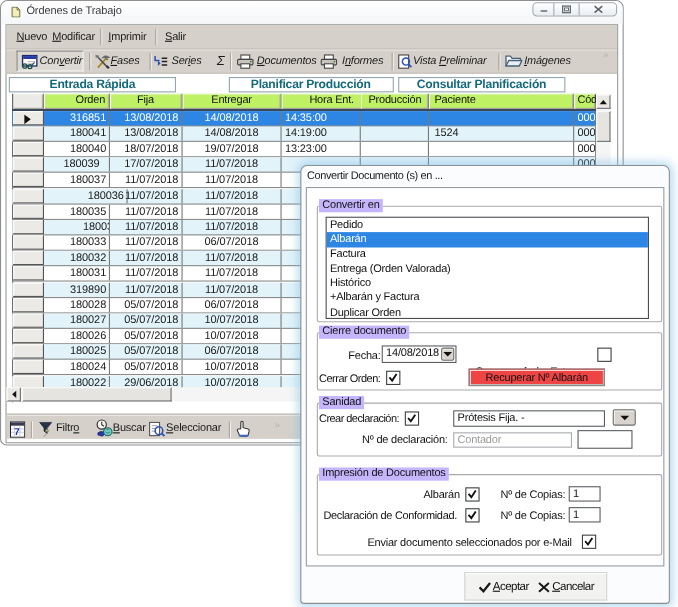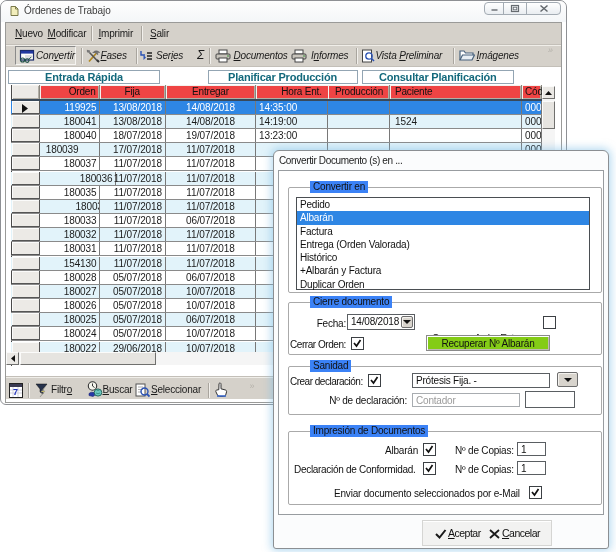--- a/index.html
+++ b/index.html
@@ -26,21 +26,21 @@
 .tsep{position:absolute;top:3px;height:16px;width:2px;border-left:1px solid #a9a59e;border-right:1px solid #f2f0ec;}
 .ticon{position:absolute;top:4px;}
 #convbtn{position:absolute;left:9px;top:1px;width:61px;height:19px;background:#dcd9d2;
  border:1px solid;border-color:#8a8a8a #f5f4f1 #f5f4f1 #8a8a8a;}
 #chev1{position:absolute;right:8px;top:0px;font-size:9px;color:#b5b2ab;}
 
 .hbtn{position:absolute;top:46.5px;height:14px;border:1px solid #93a5b3;background:#fff;
  color:#13697c;font-weight:bold;font-size:11px;letter-spacing:-0.2px;text-align:center;line-height:12.5px;}
 
 #grid{left:5px;top:62px;width:546px;height:281px;background:#fff;overflow:hidden;}
-.hdrcell{position:absolute;top:0;height:14px;background:#ef4444;font-size:10px;letter-spacing:-0.2px;line-height:14px;color:#111;
+.hdrcell{position:absolute;top:0;height:14px;background:#bef264;font-size:10px;letter-spacing:-0.2px;line-height:14px;color:#111;
  border-right:1px solid #8a867e;box-shadow:inset 1px 1px 0 #f4f2ee,inset -1px -1px 0 #b2aea5;}
 #hdrline{position:absolute;left:0;top:14px;width:531px;height:1.5px;background:#39495a;}
 .row{position:absolute;left:0;width:531px;height:14.06px;border-bottom:1px solid #8a8a8a;}
 .row .c{position:absolute;top:0;height:100%;font-size:10px;letter-spacing:-0.1px;line-height:13px;color:#1a1a1a;
  border-right:1px solid #787878;overflow:hidden;white-space:nowrap;}
 .rh{position:absolute;left:1px;top:0;width:27.5px;height:100%;background:#eceae6;
  border-right:1.3px solid #555;border-bottom:1px solid #555;box-shadow:inset 1px 1px 0 #fbfbfa;}
 .alt{background:#e2f3fa;}
 .sel{background:#2e86e4;}
 .sel .c{color:#fff;}
@@ -50,27 +50,27 @@
 
 #botbar{top:353px;height:23px;border-top:1px solid #c3bfb8;box-shadow:inset 0 1px 0 #f0eee9;}
 .bitem{position:absolute;top:7px;font-size:10px;letter-spacing:-0.2px;color:#1a1a1a;}
 
 #dlg{left:273px;top:150px;width:336px;height:399px;background:#fbfcfd;
  border:1px solid #8b8f93;border-radius:6px 6px 3px 3px;
  box-shadow:0 0 9px 2px rgba(125,190,230,.55);}
 #dlgtitle{left:5px;top:4px;font-size:10px;letter-spacing:-0.35px;color:#1c1c1c;}
 #dlgclient{left:4px;top:19px;width:326px;height:345px;border:1px solid #989ca0;background:#fff;}
 .grp{position:absolute;border:1px solid #aaaaaa;border-radius:2px;}
-.grplbl{position:absolute;top:-7px;left:21px;background:#3b82f6;padding:0 3px;font-size:10px;letter-spacing:-0.2px;color:#111;line-height:12px;}
+.grplbl{position:absolute;top:-7px;left:1px;background:#c4b5fd;padding:0 3px;font-size:10px;letter-spacing:-0.2px;color:#111;line-height:12px;}
 .lbl{position:absolute;font-size:10px;letter-spacing:-0.2px;color:#111;white-space:nowrap;}
 .tbox{position:absolute;background:#fff;border:1px solid #5a5e62;font-size:10px;letter-spacing:-0.2px;color:#111;
  line-height:13px;padding-left:3px;white-space:nowrap;overflow:hidden;}
 .cb0{position:absolute;width:13px;height:13px;background:#fff;border:1px solid #3c4044;}
 .cb0 svg{position:absolute;left:0px;top:0px;}
-.win-btn{position:absolute;background:#84cc16;border:1px solid #8a8a8a;
+.win-btn{position:absolute;background:#ef4444;border:1px solid #8a8a8a;
  box-shadow:inset 1px 1px 0 #ffffff,inset -1px -1px 0 #c0bdb6;
  font-size:10px;letter-spacing:-0.2px;color:#111;text-align:center;}
 .ddbtn{position:absolute;background:#d8d4cd;border:1px solid #6d6d6d;border-radius:2px;
  box-shadow:inset 1px 1px 0 #f4f2ee;display:flex;align-items:center;justify-content:center;}
 .tri-d{width:0;height:0;border-left:4px solid transparent;border-right:4px solid transparent;border-top:4px solid #111;}
 #lbox{position:absolute;left:17px;top:26px;width:294px;height:93px;border:1px solid #4a4e52;background:#fff;}
 #lbox .li{height:13.28px;font-size:10px;letter-spacing:-0.2px;line-height:13px;padding-left:3px;color:#111;}
 #lbox .lisel{background:#2e86e4;color:#fff;}
 #okbar{left:148px;top:369px;width:130px;height:26px;background:#f2f2f1;border:1px solid #d5d5d3;
  box-shadow:inset 0 1px 0 #fff;font-size:10.5px;letter-spacing:-0.5px;color:#111;}
@@ -187,21 +187,21 @@
         <div class="hdrcell" style="left:511px;width:20px;text-align:left;padding-left:3px;">Cód</div>
         <div class="hdrcell" style="left:1px;width:27.5px;background:#eceae6"></div>
         <div style="position:absolute;left:0;top:0;width:1.3px;height:281px;background:#4a4a4a"></div>
         <div id="hdrline"></div>
         <div class="row sel" style="top:15.70px">
           <div class="rh">
             <svg style="position:absolute;left:9.5px;top:3px" width="6" height="9">
               <path d="M0 0 L6 4.5 L0 9 z" fill="#111"></path>
             </svg>
           </div>
-          <div class="c" style="left:28.5px;width:60px;text-align:right;padding-right:2px;">119925</div>
+          <div class="c" style="left:28.5px;width:60px;text-align:right;padding-right:2px;">316851</div>
           <div class="c" style="left:88.5px;width:66.5px;text-align:right;padding-right:3px;">13/08/2018</div>
           <div class="c" style="left:155px;width:90px;text-align:center;">14/08/2018</div>
           <div class="c" style="left:245px;width:72px;text-align:left;padding-left:3px;">14:35:00</div>
           <div class="c" style="left:317px;width:62px;text-align:left;padding-left:4px;"></div>
           <div class="c" style="left:379px;width:132px;text-align:left;padding-left:5px;"></div>
           <div class="c" style="left:511px;width:20px;text-align:left;padding-left:3px;">000</div>
         </div>
         <div class="row alt" style="top:29.87px">
           <div class="rh"></div>
           <div class="c" style="left:28.5px;width:60px;text-align:right;padding-right:2px;">180041</div>
@@ -217,21 +217,21 @@
           <div class="c" style="left:28.5px;width:60px;text-align:right;padding-right:2px;">180040</div>
           <div class="c" style="left:88.5px;width:66.5px;text-align:right;padding-right:3px;">18/07/2018</div>
           <div class="c" style="left:155px;width:90px;text-align:center;">19/07/2018</div>
           <div class="c" style="left:245px;width:72px;text-align:left;padding-left:3px;">13:23:00</div>
           <div class="c" style="left:317px;width:62px;text-align:left;padding-left:4px;"></div>
           <div class="c" style="left:379px;width:132px;text-align:left;padding-left:5px;"></div>
           <div class="c" style="left:511px;width:20px;text-align:left;padding-left:3px;">000</div>
         </div>
         <div class="row alt" style="top:58.21px">
           <div class="rh"></div>
-          <div class="c" style="left:28.5px;width:60px;text-align:right;padding-right:20px;">180039</div>
+          <div class="c" style="left:28.5px;width:60px;text-align:right;padding-right:8px;">180039</div>
           <div class="c" style="left:88.5px;width:66.5px;text-align:right;padding-right:3px;">17/07/2018</div>
           <div class="c" style="left:155px;width:90px;text-align:center;">11/07/2018</div>
           <div class="c" style="left:245px;width:72px;text-align:left;padding-left:3px;"></div>
           <div class="c" style="left:317px;width:62px;text-align:left;padding-left:4px;"></div>
           <div class="c" style="left:379px;width:132px;text-align:left;padding-left:5px;"></div>
           <div class="c" style="left:511px;width:20px;text-align:left;padding-left:3px;">000</div>
         </div>
         <div class="row" style="top:72.38px">
           <div class="rh"></div>
           <div class="c" style="left:28.5px;width:60px;text-align:right;padding-right:2px;">180037</div>
@@ -297,21 +297,21 @@
           <div class="c" style="left:28.5px;width:60px;text-align:right;padding-right:2px;">180031</div>
           <div class="c" style="left:88.5px;width:66.5px;text-align:right;padding-right:3px;">11/07/2018</div>
           <div class="c" style="left:155px;width:90px;text-align:center;">11/07/2018</div>
           <div class="c" style="left:245px;width:72px;text-align:left;padding-left:3px;"></div>
           <div class="c" style="left:317px;width:62px;text-align:left;padding-left:4px;"></div>
           <div class="c" style="left:379px;width:132px;text-align:left;padding-left:5px;"></div>
           <div class="c" style="left:511px;width:20px;text-align:left;padding-left:3px;"></div>
         </div>
         <div class="row alt" style="top:171.57px">
           <div class="rh"></div>
-          <div class="c" style="left:28.5px;width:60px;text-align:right;padding-right:2px;">154130</div>
+          <div class="c" style="left:28.5px;width:60px;text-align:right;padding-right:2px;">319890</div>
           <div class="c" style="left:88.5px;width:66.5px;text-align:right;padding-right:3px;">11/07/2018</div>
           <div class="c" style="left:155px;width:90px;text-align:center;">11/07/2018</div>
           <div class="c" style="left:245px;width:72px;text-align:left;padding-left:3px;"></div>
           <div class="c" style="left:317px;width:62px;text-align:left;padding-left:4px;"></div>
           <div class="c" style="left:379px;width:132px;text-align:left;padding-left:5px;"></div>
           <div class="c" style="left:511px;width:20px;text-align:left;padding-left:3px;"></div>
         </div>
         <div class="row" style="top:185.74px">
           <div class="rh"></div>
           <div class="c" style="left:28.5px;width:60px;text-align:right;padding-right:2px;">180028</div>

